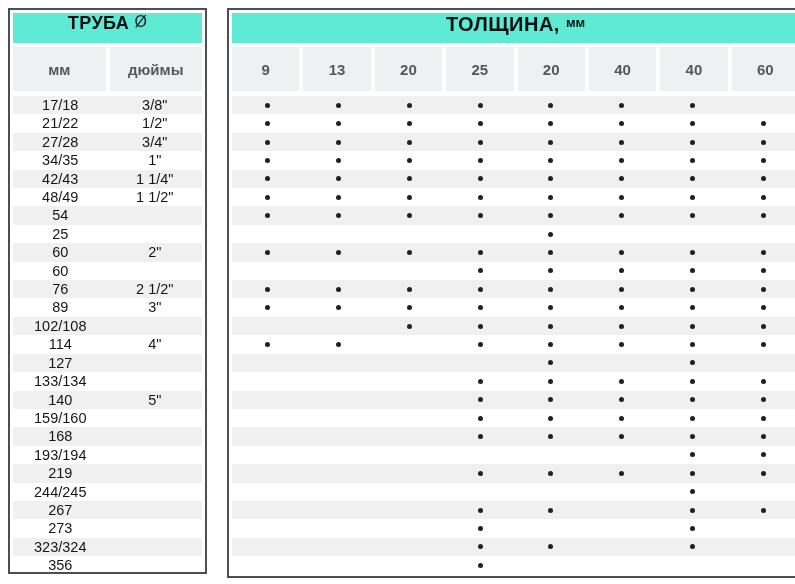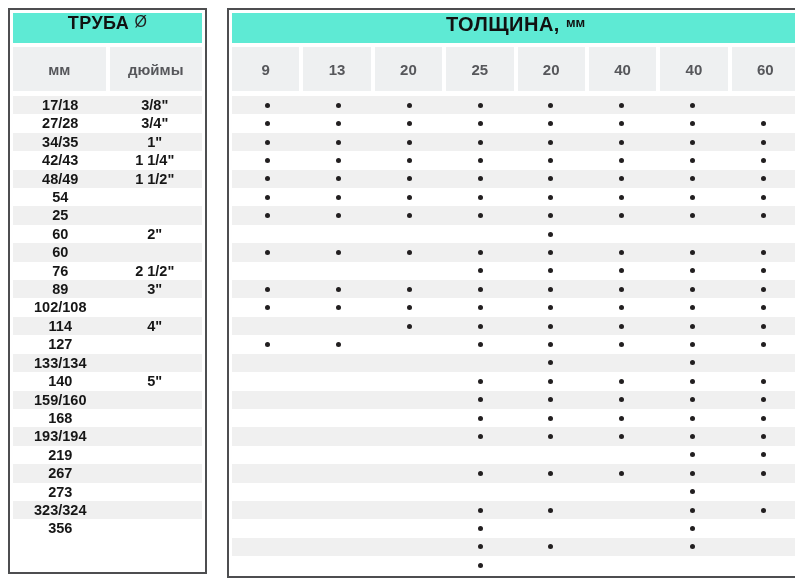--- a/index.html
+++ b/index.html
@@ -10,21 +10,21 @@
   #right-panel{left:212px;top:8px;width:577px;height:570px;margin-left:15px;}
   .bar{height:30px;background:#5eead4;display:flex;justify-content:center;}
   .t1{font-weight:bold;font-size:18px;color:#111;letter-spacing:.5px;}
   .t1.big{font-size:20px;}
   .sym{font-weight:normal;font-size:16px;margin-left:5px;color:#222;}
   .t2{font-weight:bold;font-size:13px;color:#111;margin-left:6px;position:relative;top:2px;}
   .subhead{display:flex;gap:4px;height:44px;margin-top:4px;}
   .subhead .cell{flex:1;background:#eef0f1;display:flex;align-items:center;justify-content:center;
        color:#56575b;font-weight:bold;font-size:15px;}
   .rows{margin-top:5px;}
-  .row{height:18.42px;display:flex;align-items:center;font-weight:bold;}
+  .row{height:18.42px;display:flex;align-items:center;}
   .row:nth-child(odd){background:#f0f0f0;}
   .row .mm,.row .in{width:50%;text-align:center;font-size:14.5px;color:#161616;line-height:18.4px;
        white-space:pre;}
   .dotrow{display:grid;grid-template-columns:repeat(8,1fr);height:18.42px;align-items:center;}
   .dotrow:nth-child(odd){background:#f0f0f0;}
   .dotcell{display:flex;align-items:center;justify-content:center;height:100%;}
   .dot{width:5px;height:5px;border-radius:50%;background:#221f20;}
 </style>
 </head>
 <body>
@@ -39,20 +39,24 @@
     <div class="subhead">
       <div class="cell">мм</div>
       <div class="cell">дюймы</div>
     </div>
     <div class="rows" id="left-rows">
         <div class="row">
           <div class="mm">17/18</div>
           <div class="in">3/8"</div>
         </div>
         <div class="row">
+          <div class="mm">21/22</div>
+          <div class="in">1/2"</div>
+        </div>
+        <div class="row">
           <div class="mm">27/28</div>
           <div class="in">3/4"</div>
         </div>
         <div class="row">
           <div class="mm">34/35</div>
           <div class="in">1"</div>
         </div>
         <div class="row">
           <div class="mm">42/43</div>
           <div class="in">1 1/4"</div>
@@ -112,20 +116,24 @@
         <div class="row">
           <div class="mm">168</div>
           <div class="in"></div>
         </div>
         <div class="row">
           <div class="mm">193/194</div>
           <div class="in"></div>
         </div>
         <div class="row">
           <div class="mm">219</div>
+          <div class="in"></div>
+        </div>
+        <div class="row">
+          <div class="mm">244/245</div>
           <div class="in"></div>
         </div>
         <div class="row">
           <div class="mm">267</div>
           <div class="in"></div>
         </div>
         <div class="row">
           <div class="mm">273</div>
           <div class="in"></div>
         </div>

